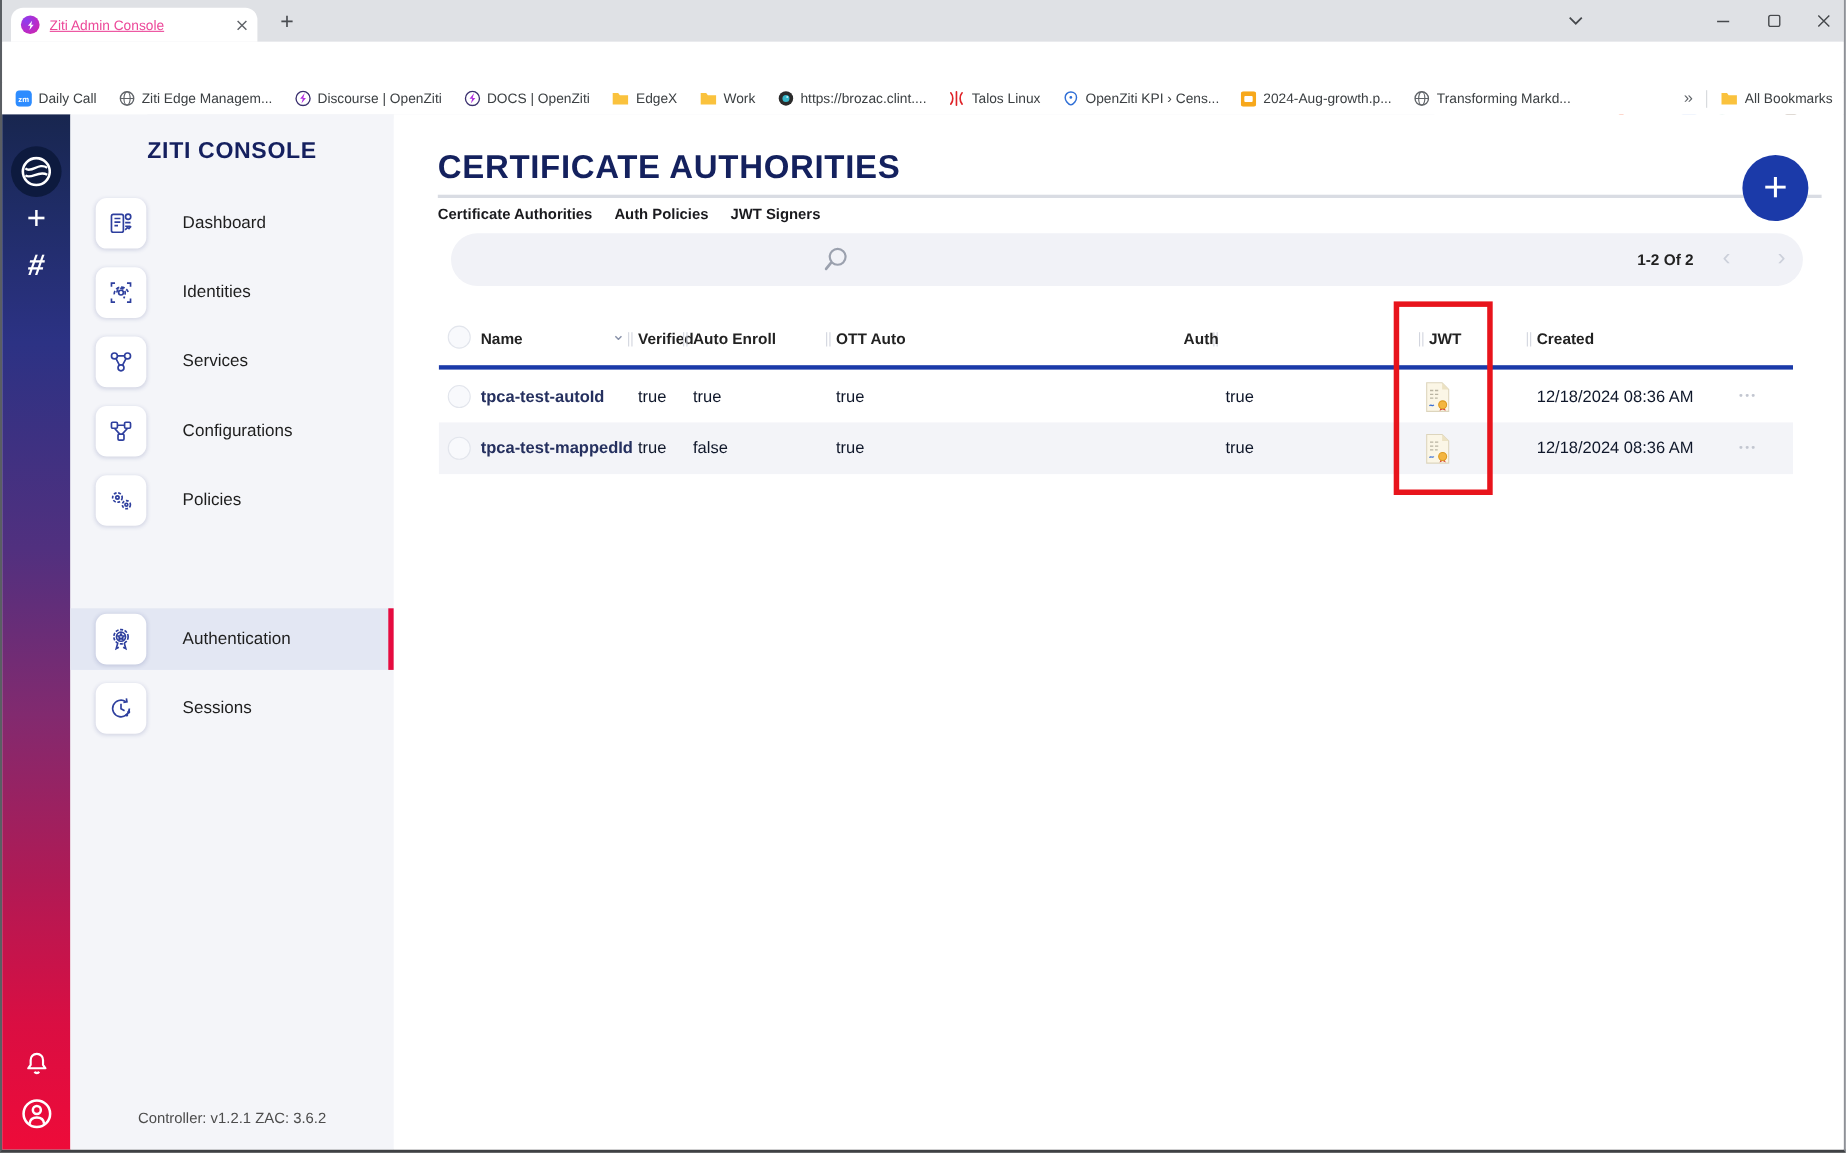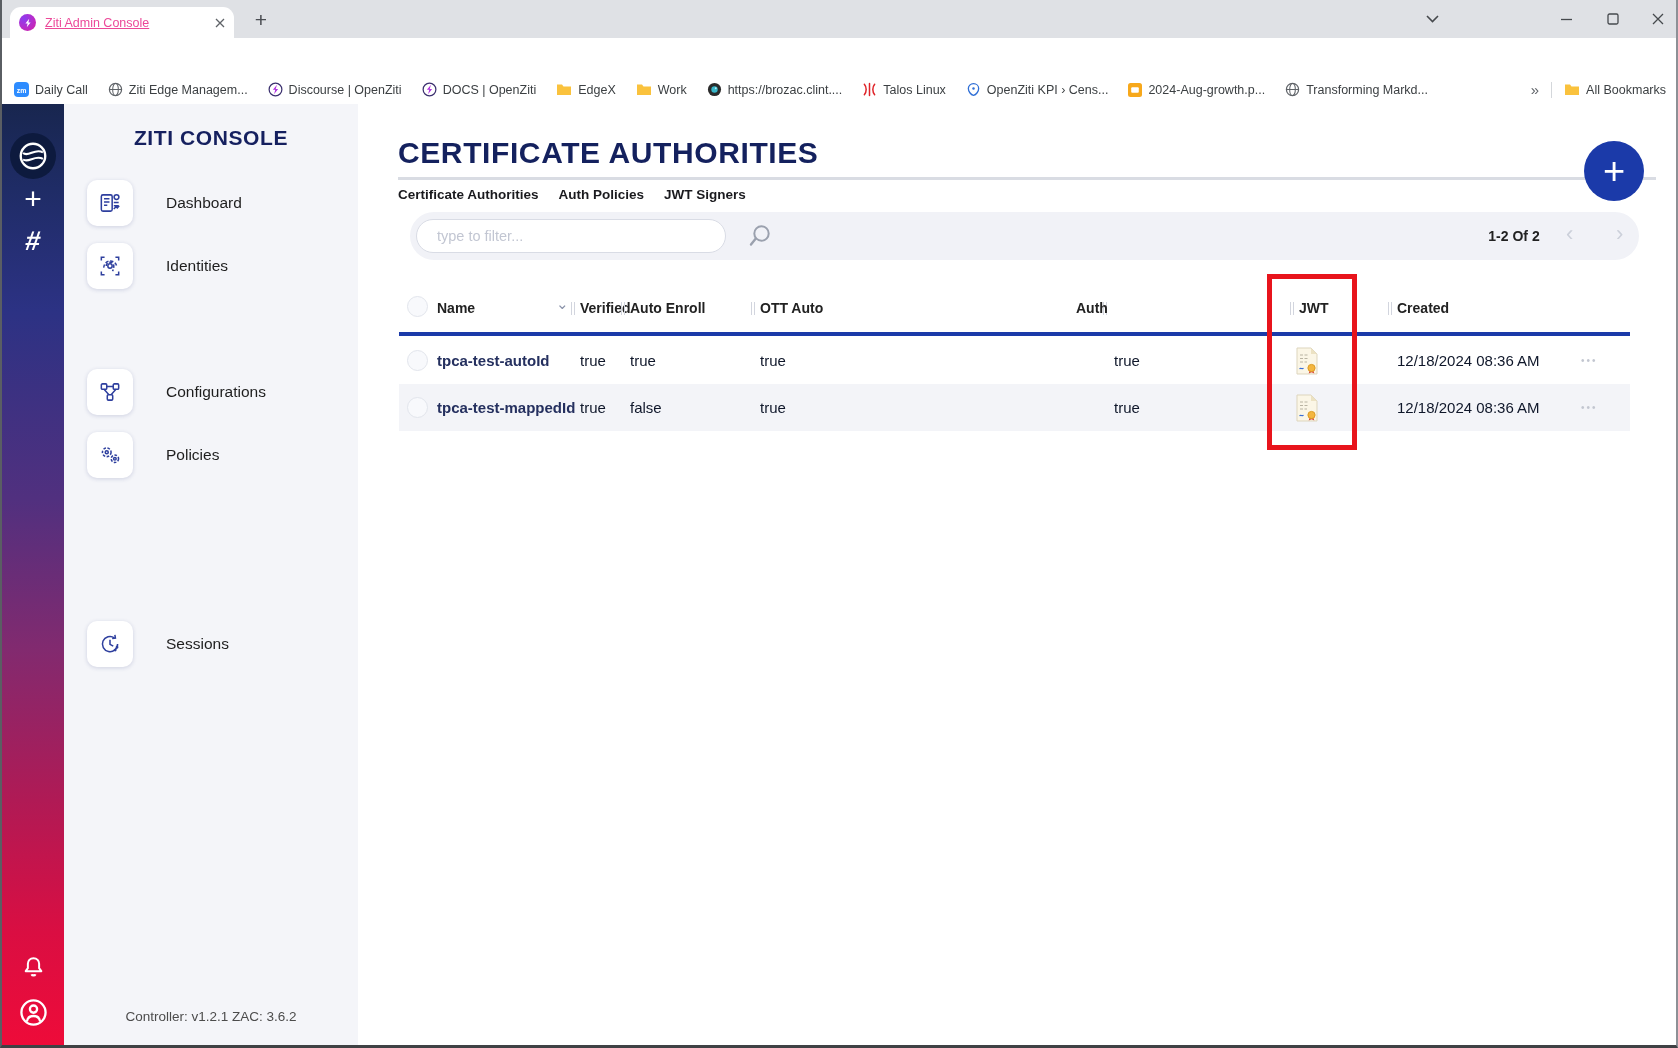--- a/index.html
+++ b/index.html
@@ -367,20 +367,31 @@
           <svg width="26" height="26" viewBox="0 0 24 24" fill="none" stroke="#2e3f9e" stroke-width="1.4">
               <path d="M4 7V4h3M17 4h3v3M20 17v3h-3M7 20H4v-3"></path>
               <circle cx="12" cy="12" r="2"></circle>
               <path d="M8.5 12a3.5 3.5 0 0 1 7 0c0 2-.5 3.5-1.2 4.8" stroke-dasharray="3 1.6"></path>
               <path d="M6.3 13.5A6 6 0 0 1 18 11.5" stroke-dasharray="3 1.6"></path>
             </svg>
         </span>
         <span class="sn-label">Identities</span>
       </div>
 
+      <div class="sn-item" style="top:197px;">
+        <span class="sn-tile">
+          <svg width="26" height="26" viewBox="0 0 24 24" fill="none" stroke="#2e3f9e" stroke-width="1.4">
+              <circle cx="6.5" cy="7" r="2.5"></circle>
+              <circle cx="17.5" cy="7" r="2.5"></circle>
+              <circle cx="12" cy="17" r="2.5"></circle>
+              <path d="M9 7h6M7.8 9.2 10.8 15M16.2 9.2 13.2 15"></path>
+            </svg>
+        </span>
+        <span class="sn-label">Services</span>
+      </div>
 
       <div class="sn-item" style="top:260px;">
         <span class="sn-tile">
           <svg width="26" height="26" viewBox="0 0 24 24" fill="none" stroke="#2e3f9e" stroke-width="1.4">
               <rect x="4" y="4.5" width="5" height="5" rx="1"></rect>
               <rect x="15" y="4.5" width="5" height="5" rx="1"></rect>
               <rect x="9.5" y="14.5" width="5" height="5" rx="1"></rect>
               <path d="M9 7h6M6.5 9.5 11 14.5M17.5 9.5 13 14.5"></path>
             </svg>
         </span>
@@ -393,20 +404,31 @@
               <circle cx="9" cy="9.5" r="4" stroke-dasharray="2.4 1.4"></circle>
               <circle cx="9" cy="9.5" r="1.4"></circle>
               <circle cx="16.5" cy="15.5" r="3.4" stroke-dasharray="2.4 1.4"></circle>
               <circle cx="16.5" cy="15.5" r="1.2"></circle>
             </svg>
         </span>
         <span class="sn-label">Policies</span>
       </div>
 
 
+      <div class="sn-item active" style="top:449px;">
+        <span class="sn-tile">
+          <svg width="26" height="26" viewBox="0 0 24 24" fill="none" stroke="#2e3f9e" stroke-width="1.4">
+              <circle cx="12" cy="10" r="6" stroke-dasharray="2.6 1.3"></circle>
+              <circle cx="12" cy="10" r="3.8"></circle>
+              <path d="M12 7.6l.8 1.6 1.8.2-1.3 1.2.3 1.8-1.6-.9-1.6.9.3-1.8-1.3-1.2 1.8-.2Z"></path>
+              <path d="M9.3 15.3 8 20l2.2-1.2M14.7 15.3 16 20l-2.2-1.2"></path>
+            </svg>
+        </span>
+        <span class="sn-label">Authentication</span>
+      </div>
 
       <div class="sn-item" style="top:512px;">
         <span class="sn-tile">
           <svg width="26" height="26" viewBox="0 0 24 24" fill="none" stroke="#2e3f9e" stroke-width="1.4">
               <path d="M19 12a7 7 0 1 1-3-5.7"></path>
               <path d="M16.5 3.5 17 6.5l-3 .4"></path>
               <path d="M12 8v4.3l3 1.7" stroke-dasharray="none"></path>
               <circle cx="18.5" cy="15" r=".6" fill="#2e3f9e"></circle>
               <circle cx="16.8" cy="17.6" r=".6" fill="#2e3f9e"></circle>
             </svg>
@@ -423,21 +445,20 @@
 
       <div class="subtabs">
         <span class="subtab active">Certificate Authorities</span>
         <span class="subtab">Auth Policies</span>
         <span class="subtab">JWT Signers</span>
       </div>
 
       <div class="fab">+</div>
 
       <div class="filterbar">
-        <input class="filter-input" placeholder="type to filter..." style="">
         <span class="search-ic">
           <svg width="25" height="25" viewBox="0 0 25 25">
               <circle cx="14.5" cy="9.5" r="7.2" stroke="#9ba1ae" stroke-width="2" fill="none"></circle>
               <path d="M8.6 14.8 4 20.5" stroke="#9ba1ae" stroke-width="2.4" stroke-linecap="round"></path>
             </svg>
         </span>
         <span class="page-label">1-2 Of 2</span>
         <span class="pg" style="left:1156px;">‹</span>
         <span class="pg" style="left:1206px;">›</span>
       </div>

